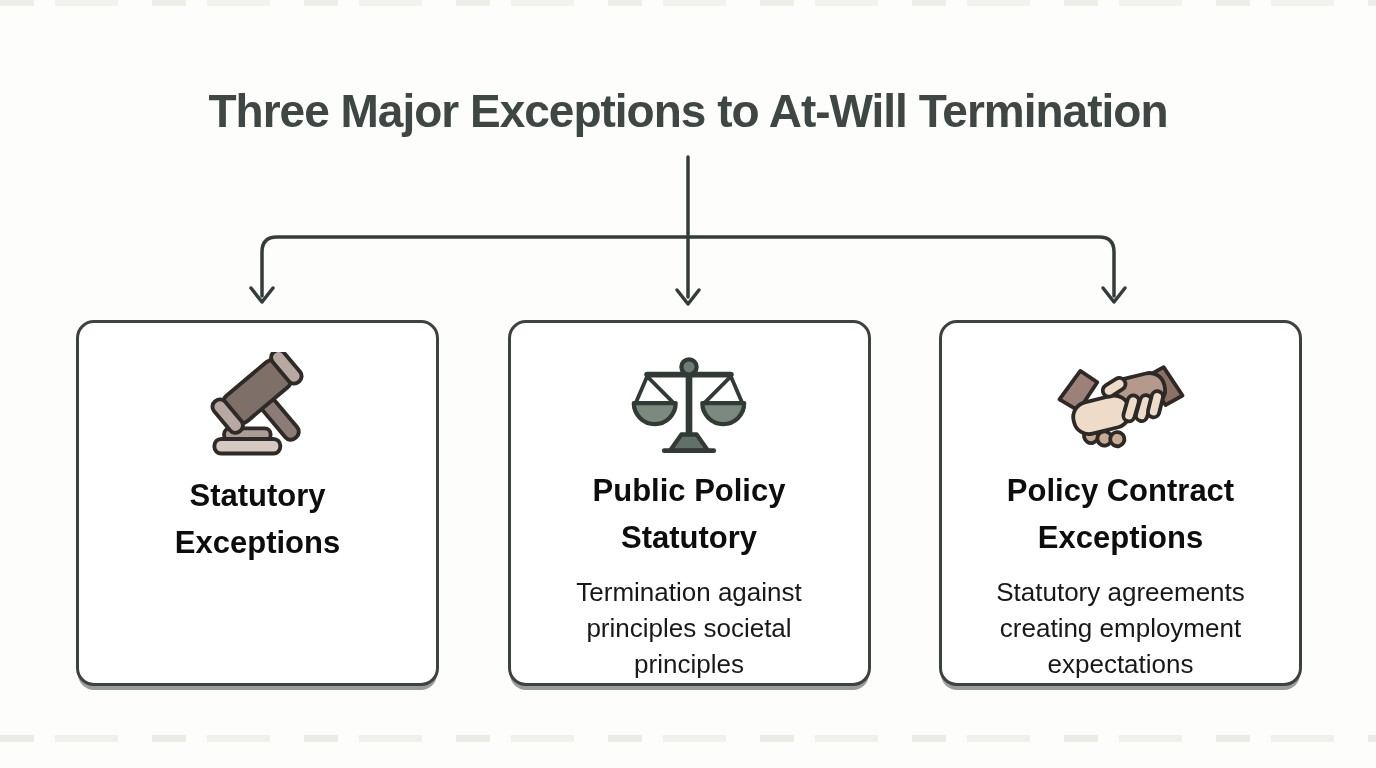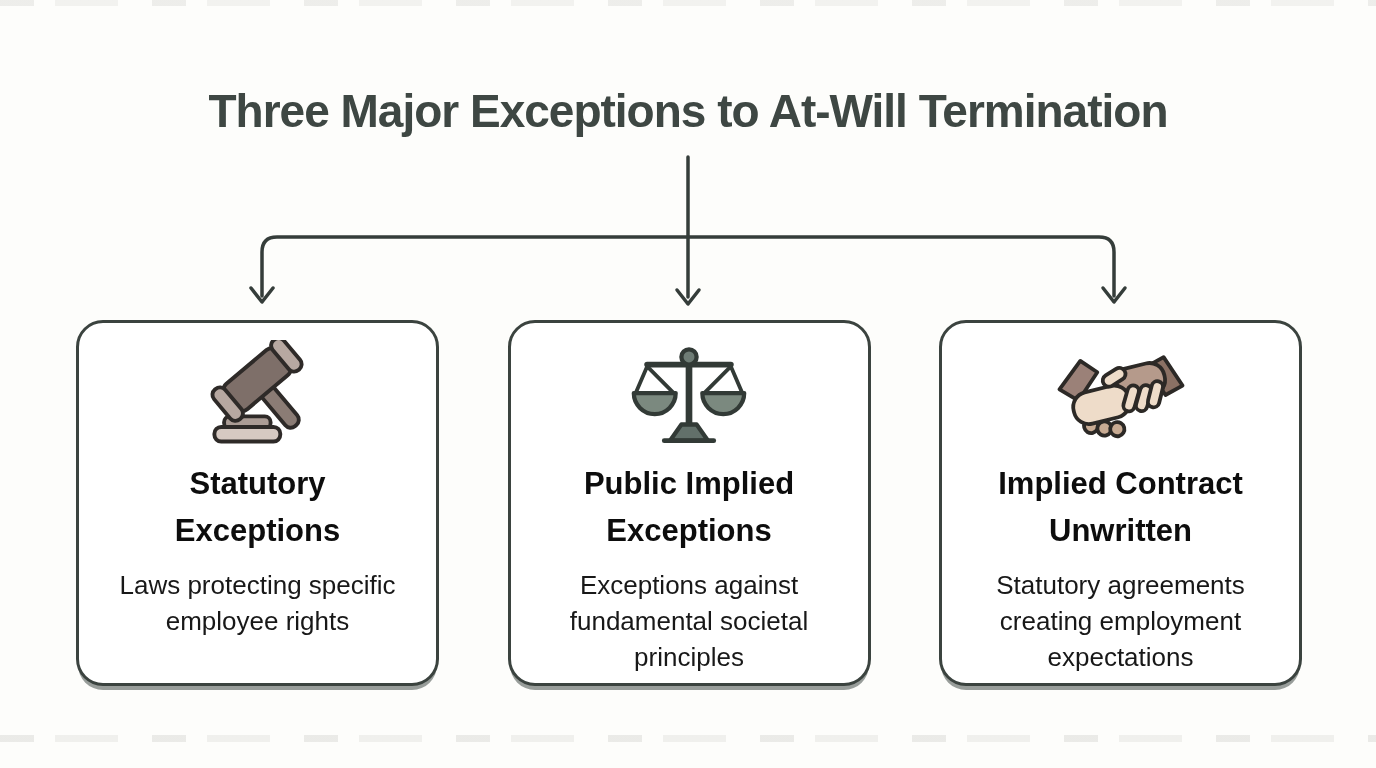--- a/index.html
+++ b/index.html
@@ -19,24 +19,24 @@
     font-size:46px;font-weight:bold;letter-spacing:-1px;color:var(--title);
   }
   .connector{position:absolute;top:0;left:0;width:1376px;height:768px;pointer-events:none;}
   .connector path,.connector polyline{fill:none;stroke:var(--line);stroke-width:3.5;stroke-linecap:round;stroke-linejoin:round;}
   .cards{
     position:absolute;top:320px;left:76px;width:1226px;
     display:flex;justify-content:space-between;
   }
   .card{
     width:363px;height:366px;background:var(--card-bg);
-    border:3px solid var(--card-border);border-radius:27px;
+    border:3px solid var(--card-border);border-radius:18px;
     box-shadow:0 6px 0 -2px rgba(70,78,74,.55);
     display:flex;flex-direction:column;align-items:center;
-    padding-top:14px;text-align:center;
+    padding-top:26px;text-align:center;
   }
   .icon-wrap{height:116px;display:flex;align-items:center;justify-content:center;}
   .card h2{
     margin-top:8px;font-size:31px;line-height:1.5;font-weight:bold;
     color:var(--heading);max-width:300px;
   }
   .card p{
     margin-top:14px;font-size:26px;line-height:1.38;color:var(--body);max-width:282px;
   }
 </style>
@@ -66,41 +66,40 @@
           <rect x="20" y="89" width="68" height="15" rx="7" fill="#d6c9c2" stroke="#2e2a28" stroke-width="4"></rect>
           <g transform="translate(64,40) rotate(-40)">
             <rect x="-8" y="6" width="16" height="56" rx="7" fill="#8b7c75" stroke="#2e2a28" stroke-width="4"></rect>
             <rect x="-36" y="-17" width="72" height="34" rx="9" fill="#7e6f69" stroke="#2e2a28" stroke-width="4"></rect>
             <rect x="-47" y="-20" width="15" height="40" rx="7" fill="#b7a8a1" stroke="#2e2a28" stroke-width="4"></rect>
             <rect x="32" y="-20" width="15" height="40" rx="7" fill="#b7a8a1" stroke="#2e2a28" stroke-width="4"></rect>
           </g>
         </svg>
       </div>
       <h2>Statutory Exceptions</h2>
-      <p>Laws protecting specific employee rights</p>
     </article>
 
     <article class="card">
       <div class="icon-wrap">
         <svg width="118" height="108" viewBox="-2 0 124 112">
           <g stroke="#323a36" stroke-linecap="round" stroke-linejoin="round">
             <line x1="60" y1="16" x2="60" y2="90" stroke-width="7"></line>
             <line x1="16" y1="24" x2="104" y2="24" stroke-width="6"></line>
             <path d="M16 26 L4 54 M16 26 L44 54" stroke-width="4" fill="none"></path>
             <path d="M104 26 L76 54 M104 26 L116 54" stroke-width="4" fill="none"></path>
             <path d="M2 54 H46 A22 22 0 0 1 2 54 Z" fill="#7b897f" stroke-width="4.5"></path>
             <path d="M74 54 H118 A22 22 0 0 1 74 54 Z" fill="#7b897f" stroke-width="4.5"></path>
             <circle cx="60" cy="16" r="8" fill="#6e7c75" stroke-width="4.5"></circle>
             <path d="M40 104 L52 87 H68 L80 104 Z" fill="#62706a" stroke-width="4.5"></path>
             <line x1="34" y1="104" x2="86" y2="104" stroke-width="5"></line>
           </g>
         </svg>
       </div>
-      <h2>Public Implied Exceptions</h2>
-      <p>Exceptions against fundamental societal principles</p>
+      <h2>Public Policy Statutory</h2>
+      <p>Termination against principles societal principles</p>
     </article>
 
     <article class="card">
       <div class="icon-wrap">
         <svg width="142" height="100" viewBox="0 0 150 104">
           <g stroke="#2c2926" stroke-width="4" stroke-linejoin="round">
             <polygon points="10,46 32,16 50,28 30,58" fill="#9b8178"></polygon>
             <polygon points="140,42 120,12 102,22 122,52" fill="#8b7164"></polygon>
             <g transform="rotate(-14 75 50)">
               <rect x="66" y="26" width="58" height="34" rx="16" fill="#b59a8b"></rect>
@@ -109,20 +108,20 @@
               <circle cx="62" cy="86" r="7.5" fill="#c8ab93"></circle>
               <rect x="22" y="40" width="60" height="34" rx="16" fill="#eedcc9"></rect>
               <rect x="-6" y="-14" width="12" height="28" rx="6" transform="translate(84,58) rotate(30)" fill="#eedcc9"></rect>
               <rect x="-6" y="-14" width="12" height="28" rx="6" transform="translate(97,61) rotate(30)" fill="#eedcc9"></rect>
               <rect x="-6" y="-14" width="12" height="28" rx="6" transform="translate(110,60) rotate(28)" fill="#eedcc9"></rect>
               <rect x="-13" y="-6.5" width="26" height="13" rx="6.5" transform="translate(72,32) rotate(-18)" fill="#eedcc9"></rect>
             </g>
           </g>
         </svg>
       </div>
-      <h2>Implied Contract Unwritten</h2>
+      <h2>Policy Contract Exceptions</h2>
       <p>Statutory agreements creating employment expectations</p>
     </article>
 
   </section>
 
   <div class="edge-strip bottom"></div>
 </div>
 
 </body></html>

